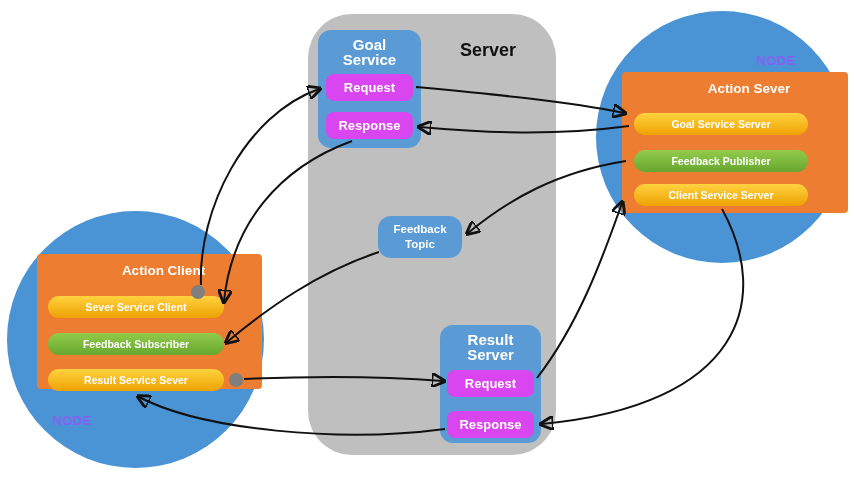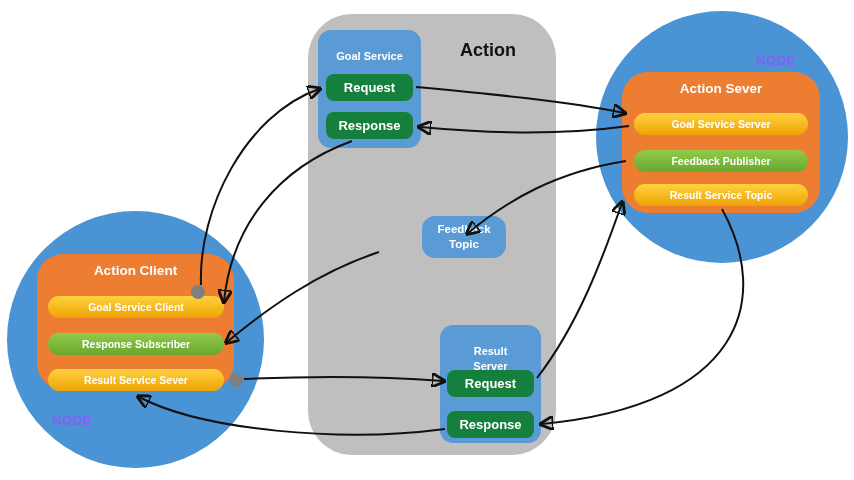--- a/index.html
+++ b/index.html
@@ -11,83 +11,83 @@
   .action-title{position:absolute;left:448px;top:40px;width:80px;text-align:center;
     font-size:18px;font-weight:bold;color:#111;}
 
   .circle{position:absolute;border-radius:50%;background:#4a93d4;}
   .circle-right{left:596px;top:11px;width:252px;height:252px;}
   .circle-left{left:7px;top:211px;width:257px;height:257px;}
   .node-label{position:absolute;color:#8b5cf6;font-weight:bold;font-size:13px;letter-spacing:.5px;}
   .node-label-right{left:756px;top:53px;}
   .node-label-left{left:52px;top:413px;}
 
-  .orange-box{position:absolute;background:#ed7d31;border-radius:26px;color:#fff;}
+  .orange-box{position:absolute;background:#ed7d31;border-radius:4px;color:#fff;padding-left:28px;}
   .server-box{left:622px;top:72px;width:198px;height:141px;}
   .client-box{left:37px;top:254px;width:197px;height:135px;}
   .box-title{text-align:center;font-weight:bold;font-size:13.5px;padding-top:9px;color:#fff;}
 
   .pill{position:absolute;height:22px;border-radius:11px;text-align:center;line-height:22px;
     font-size:10.5px;font-weight:bold;color:#fff;}
   .pill-yellow{background:linear-gradient(180deg,#ffd23f 0%,#eea203 100%);}
   .pill-green{background:linear-gradient(180deg,#93cb4a 0%,#67a72f 100%);}
   .server-box .pill{left:12px;width:174px;}
   .server-box .pill-1{top:41px;}
   .server-box .pill-2{top:78px;}
   .server-box .pill-3{top:112px;}
   .client-box .pill{left:11px;width:176px;}
   .client-box .pill-1{top:42px;}
   .client-box .pill-2{top:79px;}
   .client-box .pill-3{top:115px;}
 
   .blue-box{position:absolute;background:#5b9bd5;border-radius:13px;color:#fff;}
   .goal-box{left:318px;top:30px;width:103px;height:118px;}
   .result-box{left:440px;top:325px;width:101px;height:118px;}
-  .topic-box{left:378px;top:216px;width:84px;height:42px;margin-left:44px;}
-  .blue-title{text-align:center;font-weight:bold;font-size:11px;line-height:15px;
-    padding-top:19px;width:70px;margin:0 auto;}
+  .topic-box{left:378px;top:216px;width:84px;height:42px;}
+  .blue-title{text-align:center;font-weight:bold;font-size:15px;line-height:15px;
+    padding-top:7px;width:70px;margin:0 auto;}
   .topic-box .blue-title{font-size:11.5px;padding-top:6px;}
 
-  .purple-btn{position:absolute;width:87px;height:27px;background:#15803d;border-radius:8px;
+  .purple-btn{position:absolute;width:87px;height:27px;background:#d946ef;border-radius:8px;
     color:#fff;font-weight:bold;font-size:13px;text-align:center;line-height:27px;}
   .goal-box .btn-request{left:8px;top:44px;}
   .goal-box .btn-response{left:8px;top:82px;}
   .result-box .btn-request{left:7px;top:45px;}
   .result-box .btn-response{left:7px;top:86px;}
 
   .dot{position:absolute;width:14px;height:14px;border-radius:50%;background:#7f7f7f;z-index:6;}
   .dot-goal{left:191px;top:285px;}
   .dot-result{left:229px;top:373px;}
 
   .arrows{position:absolute;left:0;top:0;z-index:10;pointer-events:none;}
   .arrows path{fill:none;stroke:#111;stroke-width:2;}
 </style>
 </head>
 <body>
 
 <div class="canvas">
 
   <div class="gray-container"></div>
-  <div class="action-title">Action</div>
+  <div class="action-title">Server</div>
 
   <div class="circle circle-right"></div>
   <div class="node-label node-label-right">NODE</div>
   <div class="orange-box server-box">
     <div class="box-title">Action Sever</div>
     <div class="pill pill-green pill-2">Feedback Publisher</div>
     <div class="pill pill-yellow pill-1">Goal Service Server</div>
-    <div class="pill pill-yellow pill-3">Result Service Topic</div>
+    <div class="pill pill-yellow pill-3">Client Service Server</div>
   </div>
 
   <div class="circle circle-left"></div>
   <div class="node-label node-label-left">NODE</div>
   <div class="orange-box client-box">
     <div class="box-title">Action Client</div>
-    <div class="pill pill-yellow pill-1">Goal Service Client</div>
-    <div class="pill pill-green pill-2">Response Subscriber</div>
+    <div class="pill pill-yellow pill-1">Sever Service Client</div>
+    <div class="pill pill-green pill-2">Feedback Subscriber</div>
     <div class="pill pill-yellow pill-3">Result Service Sever</div>
   </div>
 
   <div class="blue-box goal-box">
     <div class="blue-title">Goal Service</div>
     <div class="purple-btn btn-request">Request</div>
     <div class="purple-btn btn-response">Response</div>
   </div>
 
   <div class="blue-box topic-box">

